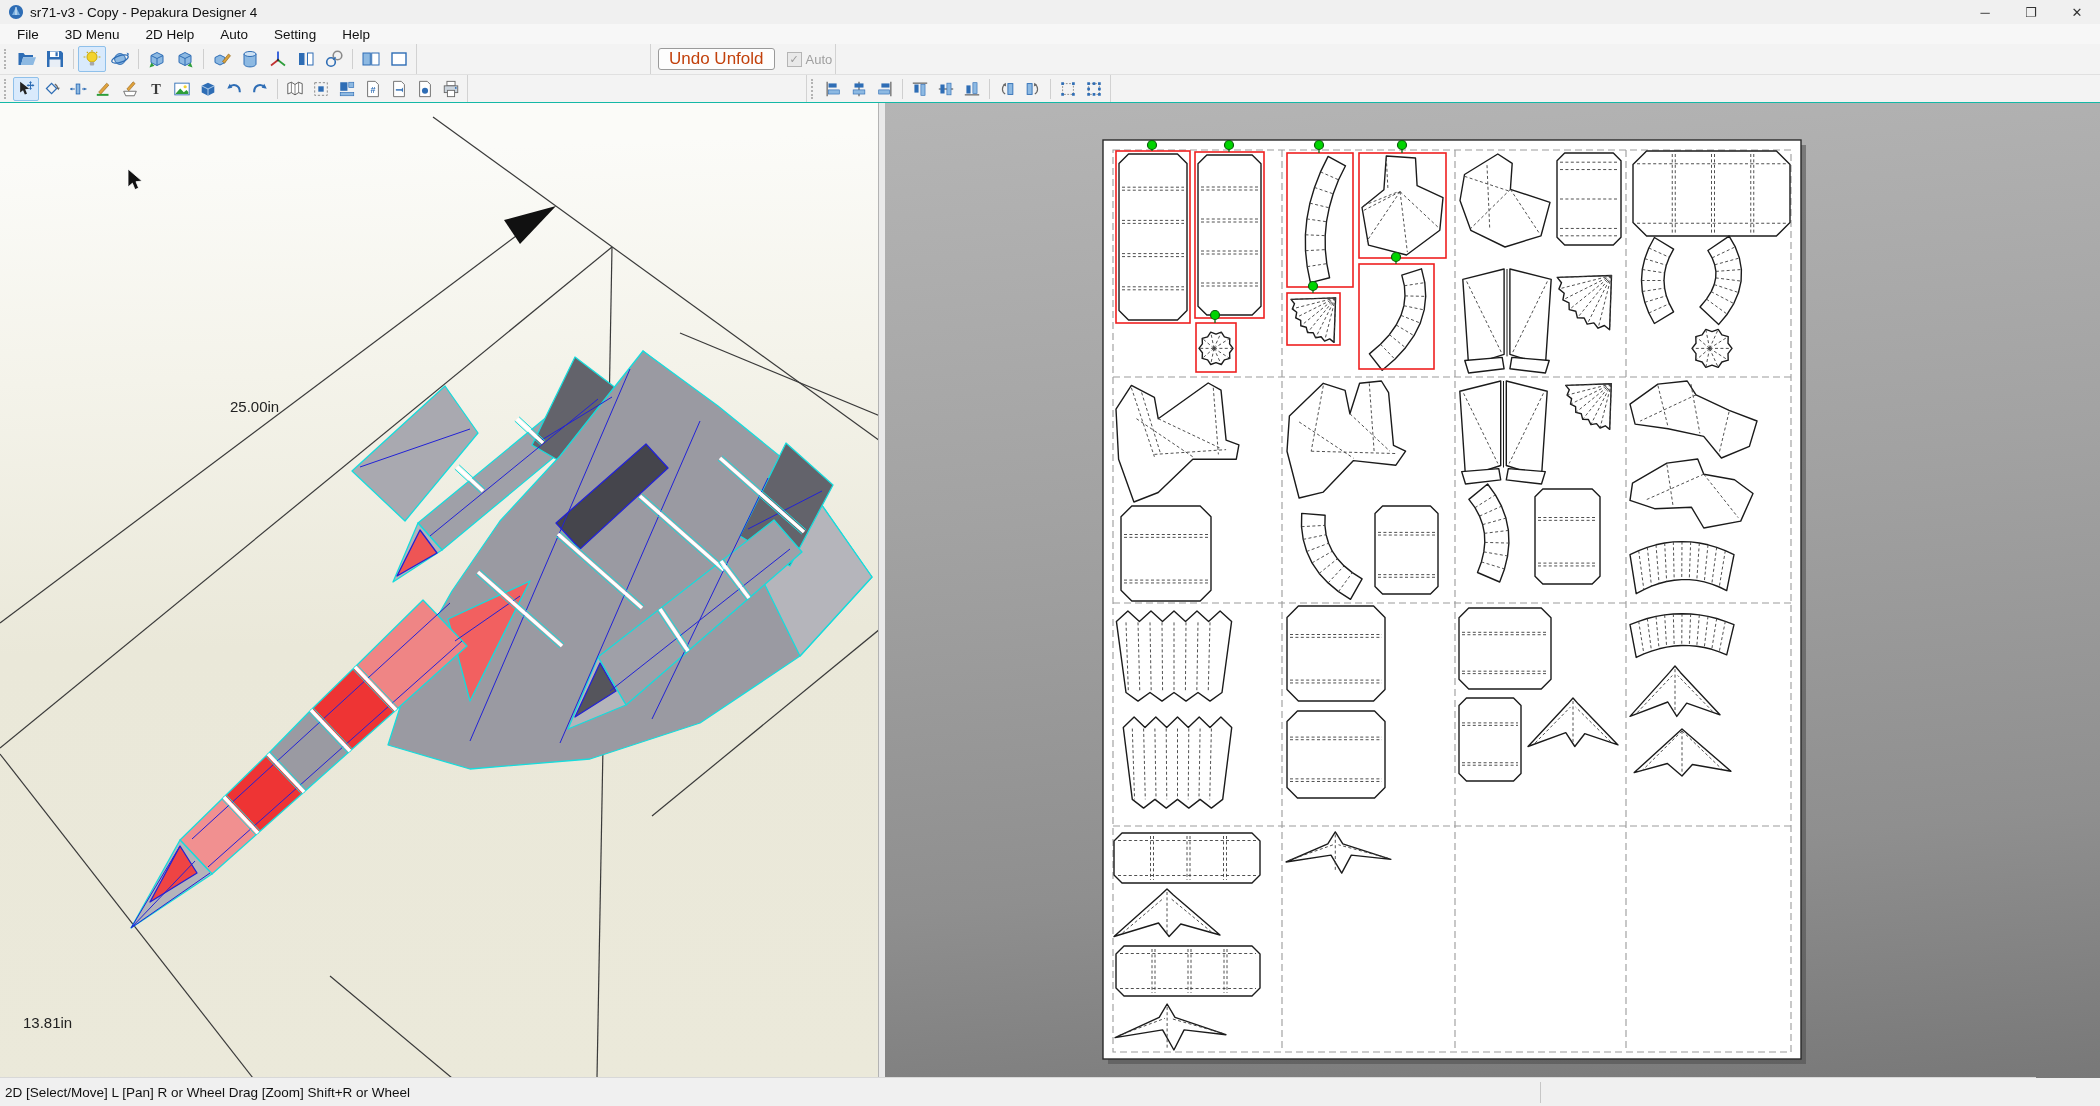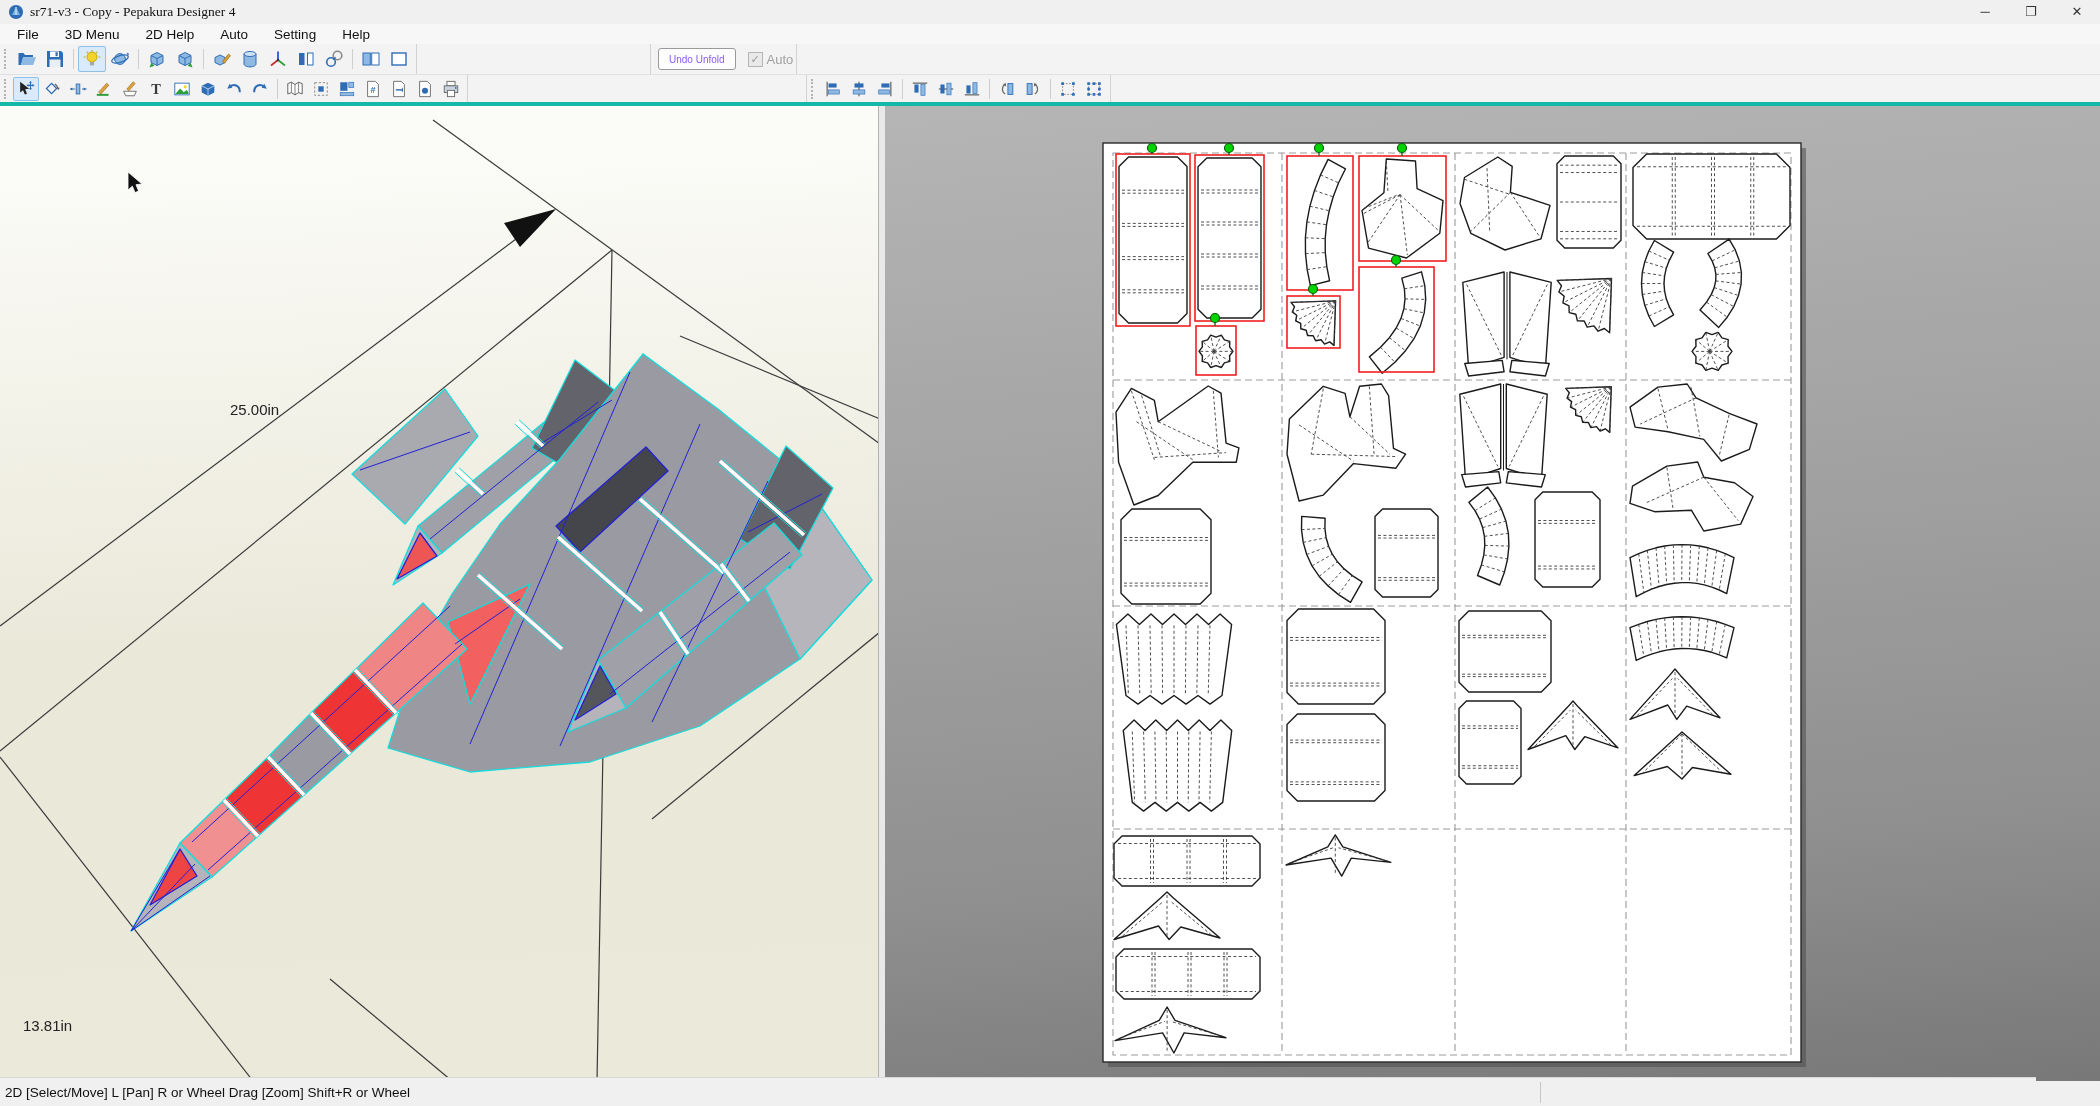--- a/index.html
+++ b/index.html
@@ -1,21 +1,21 @@
 <!DOCTYPE html>
 <html><head>
 <meta charset="utf-8">
 <style>
   html,body{margin:0;padding:0;width:2100px;height:1106px;overflow:hidden;
     font-family:"Liberation Sans",sans-serif;background:#f0f0f0;-webkit-font-smoothing:antialiased;}
   #window{position:relative;width:2100px;height:1106px;background:#f0f0f0;}
 
   
   #titlebar{position:absolute;left:0;top:0;width:100%;height:24px;background:#f0f0f0;
-    display:flex;align-items:center;border-bottom:7px solid #0f172a;font-family:Liberation Serif, serif;}
+    display:flex;align-items:center;border-bottom:7px solid #0f172a;}
   #titlebar .appicon{width:16px;height:16px;margin:0 6px 0 8px;}
   #titlebar .title{font-size:13.5px;color:#111;}
   #wincontrols{position:absolute;right:0;top:0;height:24px;display:flex;}
   .winbtn{width:46px;height:24px;display:flex;align-items:center;justify-content:center;
     font-size:13px;color:#333;}
 
   
   #menubar{position:absolute;left:0;top:24px;width:100%;height:20px;background:#f7f7f7;
     display:flex;align-items:center;font-size:13.5px;color:#111;}
   .menuitem{padding:2px 9px;margin-left:8px;}
@@ -24,28 +24,28 @@
   .toolbar{position:absolute;left:0;width:100%;background:#f3f3f3;}
   #toolbar1{top:44px;height:30px;border-bottom:1px solid #e0e0e0;}
   #toolbar2{top:75px;height:27px;border-bottom:1px solid #d6d6d6;}
   .tgroup{position:absolute;top:0;height:100%;display:flex;align-items:center;
     border-right:1px solid #d2d2d2;background:#f3f3f3;padding:0 3px;}
   .grip{width:4px;height:20px;margin:0 3px 0 1px;border-left:2px dotted #b3b3b3;}
   .tbtn{width:26px;height:24px;display:flex;align-items:center;justify-content:center;border:1px solid transparent;border-radius:2px;}
   .tbtn.small{width:24px;height:22px;}
   .tbtn.active{background:#d9eafc;border:1px solid #8fc0ea;}
   .tsep{width:1px;height:20px;background:#cfcfcf;margin:0 4px;}
-  .ubtn{font-family:"Liberation Sans",sans-serif;font-size:10px;color:#8b5cf6;background:#fdfdfd;
+  .ubtn{font-family:"Liberation Sans",sans-serif;font-size:17px;color:#c2410c;background:#fdfdfd;
     border:1px solid #9a9a9a;border-radius:3px;height:22px;padding:0 10px;margin-left:4px;}
   .uchk{display:flex;align-items:center;margin-left:12px;font-size:13px;color:#a0a0a0;}
   .uchk .box{width:13px;height:13px;border:1px solid #b5b5b5;background:#e9e9e9;color:#9a9a9a;
     font-size:11px;line-height:12px;text-align:center;margin-right:4px;}
 
   
-  #main{position:absolute;left:0;top:102px;width:2100px;height:975px;border-top:4px solid #14b8a6;}
+  #main{position:absolute;left:0;top:102px;width:2100px;height:975px;border-top:1px solid #14b8a6;}
   #pane3d{position:absolute;left:0;top:0;width:878px;height:975px;
     background:linear-gradient(178deg,#fbfbf8 6%,#f4f3ea 28%,#eae8d9 55%,#ebe9da 100%);}
   #divider{position:absolute;left:878px;top:0;width:6px;height:975px;background:#e9e9e9;
     border-left:1px solid #b3b3b3;border-right:1px solid #8f8f8f;}
   #pane2d{position:absolute;left:885px;top:0;width:1215px;height:975px;
     background:linear-gradient(175deg,#b5b5b5 0%,#a2a2a2 40%,#8f8f8f 75%,#787878 100%);}
   #pane3d svg,#pane2d svg{display:block;}
 
   
   #statusbar{position:absolute;left:0;top:1077px;width:2036px;height:29px;background:#f0f0f0;

